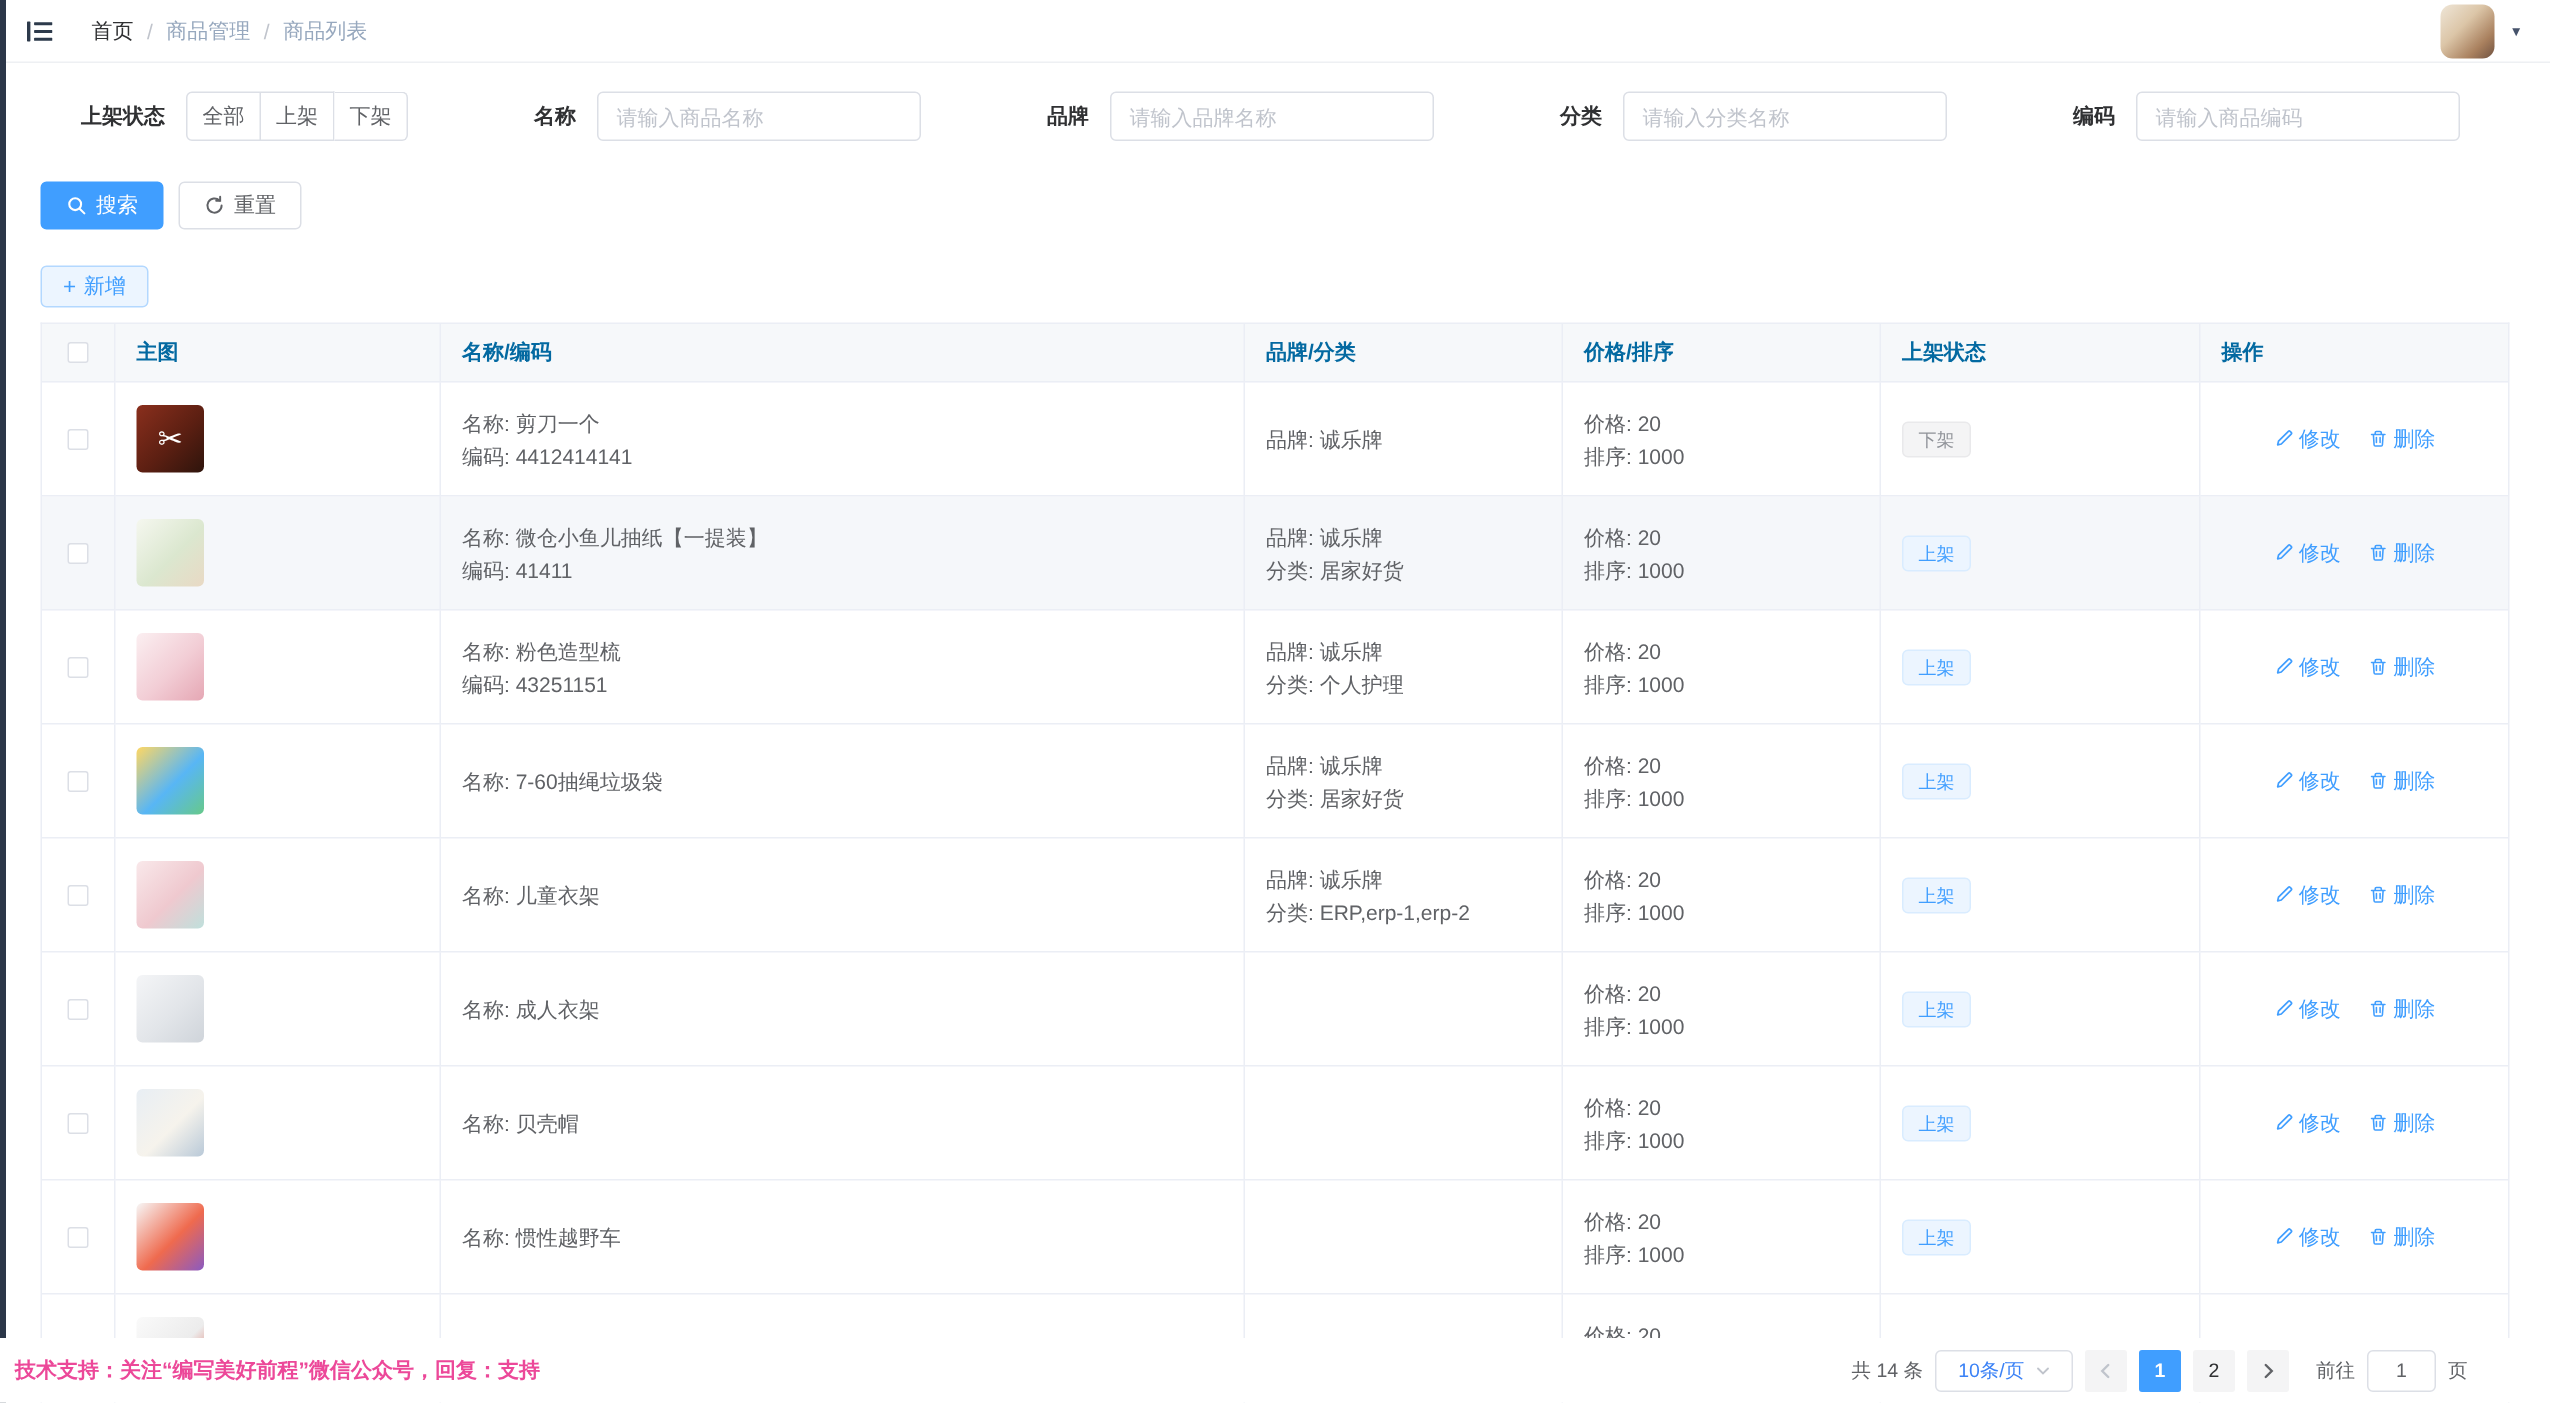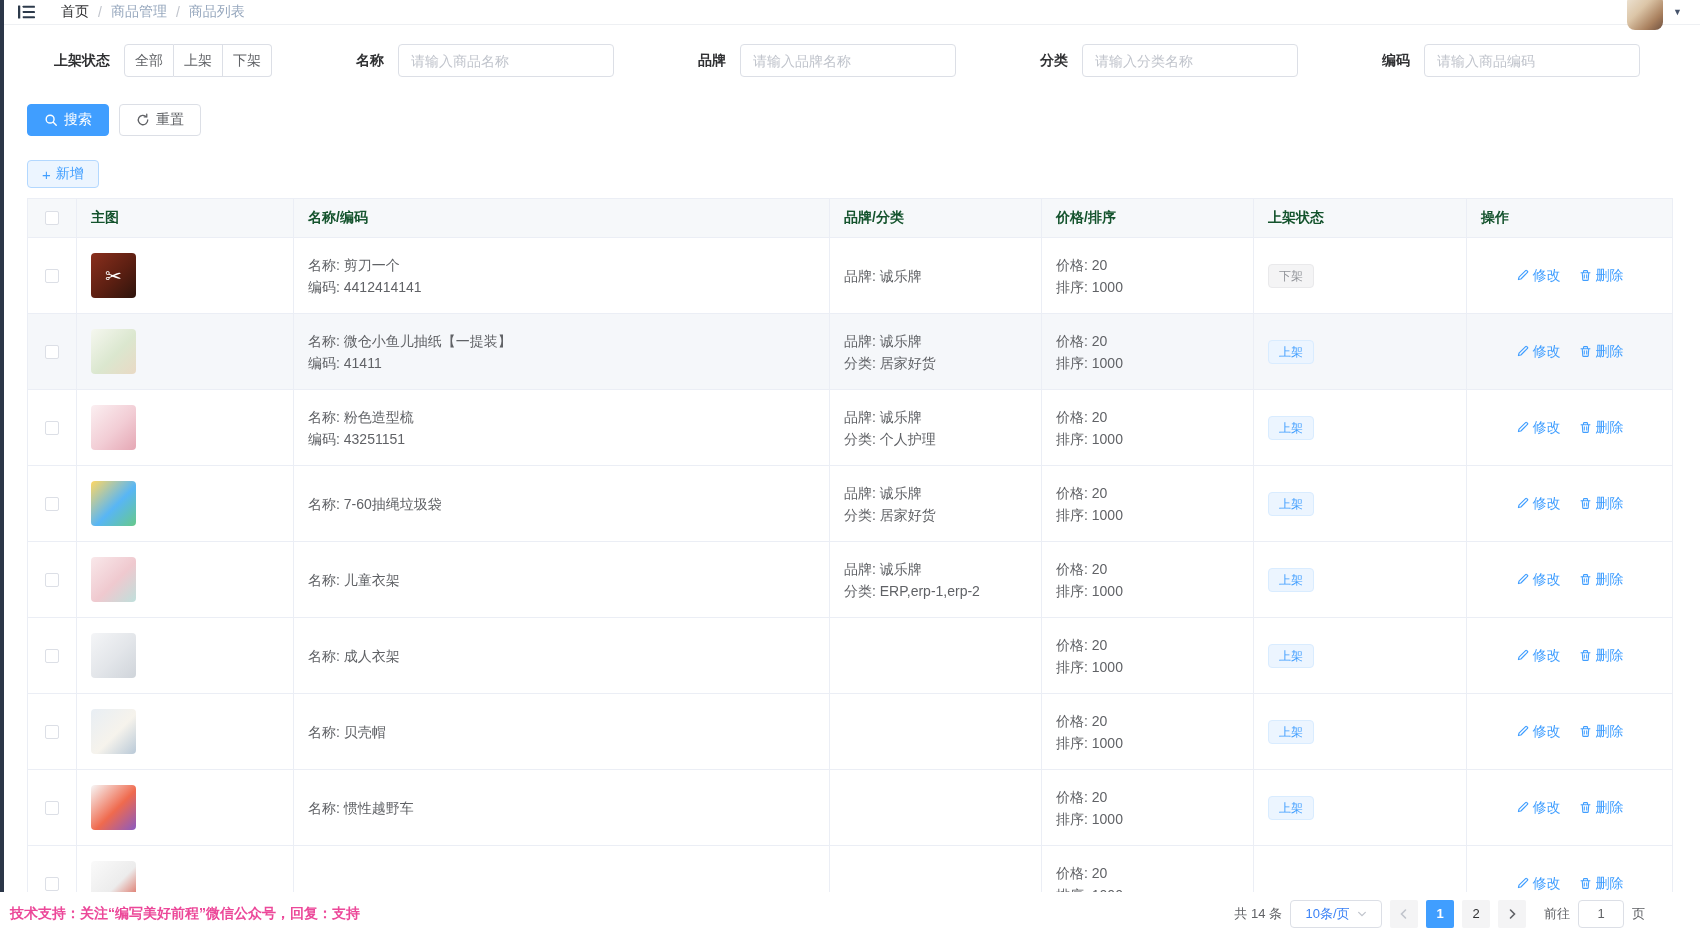--- a/index.html
+++ b/index.html
@@ -6,21 +6,21 @@
   html,body { width:1700px; height:935px; overflow:hidden; }
   body {
     position:relative; background:#fff;
     font-family:"Liberation Sans","DejaVu Sans",sans-serif;
     font-size:14px; color:#606266;
   }
   .strip { position:absolute; left:0; top:0; width:4px; height:100%; background:#2b3648; }
   .app { margin-left:4px; }
 
   
-  .topbar { height:25px; border-bottom:1px solid #eef0f3; display:flex; align-items:center; padding-left:14px; }
+  .topbar { height:42px; border-bottom:1px solid #eef0f3; display:flex; align-items:center; padding-left:14px; }
   .hamburger { display:inline-flex; cursor:pointer; }
   .breadcrumb { margin-left:26px; display:flex; gap:9px; align-items:center; }
   .crumb-home { color:#303133; }
   .crumb { color:#97a8be;text-align:center; }
   .crumb-sep { color:#c0c4cc; }
   .avatar-zone { margin-left:auto; margin-right:18px; display:flex; align-items:center; gap:10px; cursor:pointer; }
   .avatar { width:36px; height:36px; border-radius:8px;
     background:linear-gradient(135deg,#efe6d8 0%,#dcc6a8 40%,#a9805e 75%,#6f5140 100%); }
   .caret { font-size:9px; color:#46536b; }
 
@@ -49,21 +49,21 @@
     background:#ecf5ff; color:#409eff; border:1px solid #b3d8ff; font-size:14px; cursor:pointer; font-family:inherit; }
   .plus { font-size:15px; line-height:1; }
 
   
   .table { margin:10px 0 0 23px; width:1646px; border:1px solid #ebeef5; border-bottom:none; }
   .thead, .trow { display:grid; grid-template-columns:49px 217px 536px 212px 212px 213px 1fr; }
   .thead { height:39px; background:#f6f8fa; }
   .cell { border-right:1px solid #ebeef5; border-bottom:1px solid #ebeef5; padding:0 14px;
     display:flex; flex-direction:column; justify-content:center; align-items:flex-start; overflow:hidden; }
   .cell:last-child { border-right:none; }
-  .thead .cell { font-weight:700; color:#14532d; }
+  .thead .cell { font-weight:700; color:#0369a1; }
   .cb-cell { align-items:center; padding:0; }
   .checkbox { width:14px; height:14px; border:1px solid #dcdfe6; border-radius:2px; background:#fff; cursor:pointer; }
   .trow { height:76px; background:#fff; }
   .trow.hl { background:#f5f7fa; }
   .thumb { width:45px; height:45px; border-radius:4px; display:flex; align-items:center; justify-content:center;
     color:#fff; font-size:20px; }
   .line { line-height:22px; white-space:nowrap; }
   .line + .line { margin-top:0; }
   .tag { height:24px; line-height:22px; padding:0 10px; border-radius:4px; font-size:12px; border:1px solid; }
   .tag-on  { background:#ecf5ff; border-color:#d9ecff; color:#409eff; }

